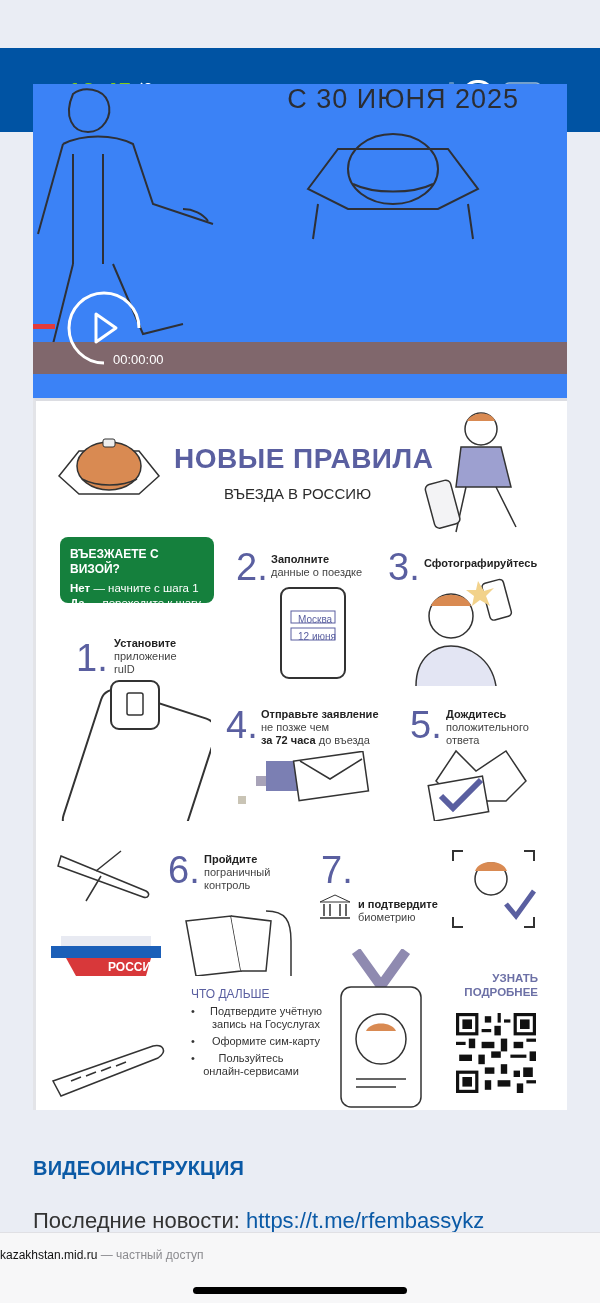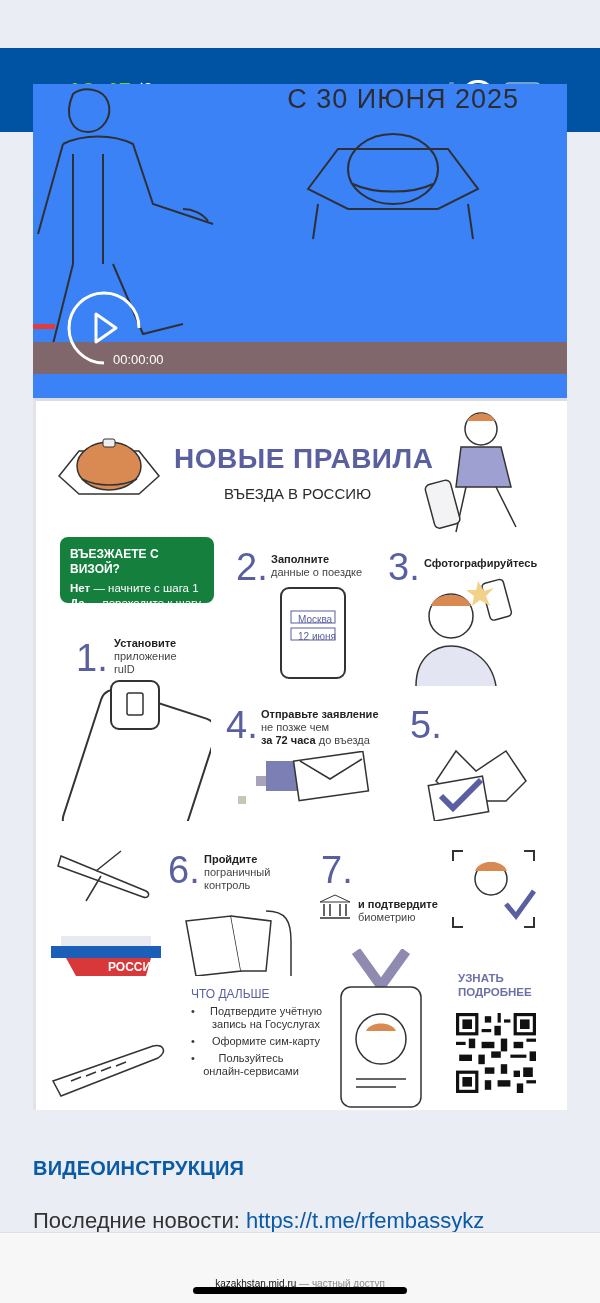--- a/index.html
+++ b/index.html
@@ -27,30 +27,30 @@
   .p-subtitle { position: absolute; left: 188px; top: 84px; font-size: 15px; color: #2b2b2b; }
   .visa-box { position: absolute; left: 24px; top: 136px; width: 154px; height: 66px; background: #15803d; border-radius: 8px; color: #fff; padding: 10px 10px; font-size: 11.5px; line-height: 15px; }
   .visa-box .vh { font-weight: bold; margin-bottom: 4px; font-size: 12px; }
   .step-num { position: absolute; font-size: 38px; color: #5a5fa0; font-family: "Liberation Sans", sans-serif; line-height: 1; }
   .step-text { position: absolute; font-size: 11px; color: #444; line-height: 13px; }
   .step-text b { color: #222; }
   .next-title { position: absolute; left: 155px; top: 586px; font-size: 12px; font-weight: normal; color: #5a5fa0; }
   .next-list { position: absolute; left: 155px; top: 604px; font-size: 11px; color: #333; line-height: 13px; list-style: none; text-align: center; }
   .next-list li { margin-bottom: 4px; padding-left: 10px; position: relative; }
   .next-list li::before { content: "•"; position: absolute; left: 0; }
-  .learn-more { position: absolute; left: 422px; top: 570px; font-size: 11.5px; font-weight: bold; color: #6c70a6; text-align: left; width: 80px; line-height: 14px; }
+  .learn-more { position: absolute; left: 422px; top: 570px; font-size: 11.5px; font-weight: bold; color: #6c70a6; text-align: right; width: 80px; line-height: 14px; }
   .qr { position: absolute; left: 420px; top: 612px; width: 80px; height: 80px; }
   .russia-label { position: absolute; left: 40px; top: 559px; color: #fff; font-size: 12px; font-weight: bold; padding-left: 32px; }
 
   .section-title { position: absolute; left: 33px; top: 1073px; font-size: 20px; font-weight: bold; color: #0b5aa6; letter-spacing: 0.2px; }
   .news-line { position: absolute; left: 33px; top: 1124px; font-size: 22px; color: #333; white-space: nowrap; }
   .news-line a { color: #0b5aa6; text-decoration: none; }
 
   .bottom-bar { position: absolute; left: 0; top: 1232px; width: 600px; height: 71px; background: #f7f7f8; border-top: 1px solid #e0e0e4; }
-  .url-line { position: absolute; top: 15px; width: 100%; text-align: center; font-size: 10px; margin-top: 30px; }
+  .url-line { position: absolute; top: 15px; width: 100%; text-align: left; font-size: 12px; }
   .url-host { color: #111; }
   .url-suffix { color: #8a8a8e; }
   .home-indicator { position: absolute; left: 193px; top: 54px; width: 214px; height: 7px; background: #000; border-radius: 4px; }
 </style>
 </head>
 <body>
 
 <div class="status-bar">
   <div class="status-time">12:45</div>
   <svg class="status-bell" width="20" height="20" viewBox="0 0 20 20">
@@ -153,20 +153,21 @@
       <path d="M25 30c5-15 35-15 40 0" fill="#d98a52"></path>
       <path d="M10 110c0-30 20-40 35-40s40 10 45 40" fill="#e3e5f3" stroke="#333" stroke-width="1.5"></path>
       <rect x="80" y="5" width="22" height="38" rx="4" fill="#fff" stroke="#333" stroke-width="1.5" transform="rotate(-15 90 25)"></rect>
       <polygon points="72,5 78,15 88,12 80,20 84,30 74,24 66,30 68,20 60,14 70,14" fill="#f2d28b"></polygon>
     </svg>
 
     <div class="step-num" style="left:190px;top:305px">4.</div>
     <div class="step-text" style="left:225px;top:307px;width:150px"><b>Отправьте заявление</b><br><span>не позже чем</span><br><b>за 72 часа</b><span> до въезда</span></div>
 
     <div class="step-num" style="left:374px;top:305px">5.</div>
+    <div class="step-text" style="left:410px;top:307px;width:100px"><b>Дождитесь</b><br><span>положительного ответа</span></div>
 
     <svg class="sketch" style="left:15px;top:270px" width="160" height="150" viewBox="0 0 160 150">
       <rect x="30" y="30" width="120" height="150" rx="14" fill="#fff" stroke="#333" stroke-width="2" transform="rotate(18 90 100)"></rect>
       <rect x="60" y="10" width="48" height="48" rx="8" fill="#fff" stroke="#333" stroke-width="2"></rect>
       <rect x="76" y="22" width="16" height="22" rx="2" fill="none" stroke="#333" stroke-width="1.5"></rect>
     </svg>
     <svg class="sketch" style="left:200px;top:350px" width="140" height="70" viewBox="0 0 140 70">
       <rect x="2" y="45" width="8" height="8" fill="#c9c4b5"></rect>
       <rect x="20" y="25" width="10" height="10" fill="#a8a3b8"></rect>
       <rect x="30" y="10" width="40" height="30" fill="#5a5fa0" opacity="0.8"></rect>

